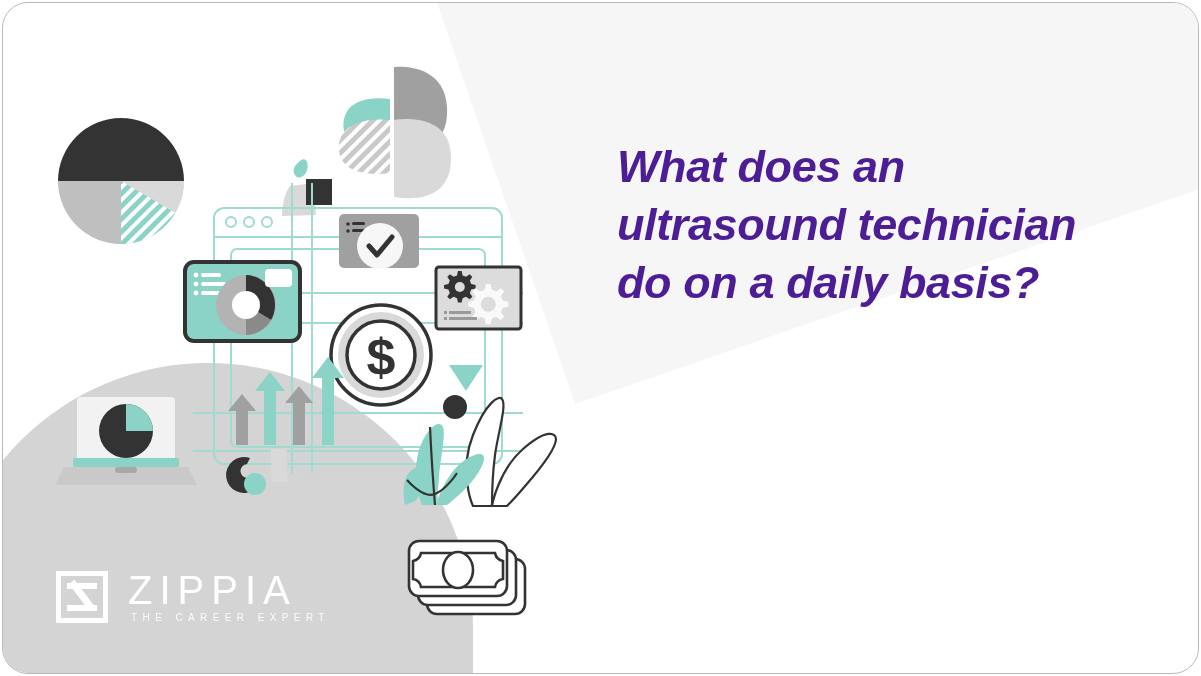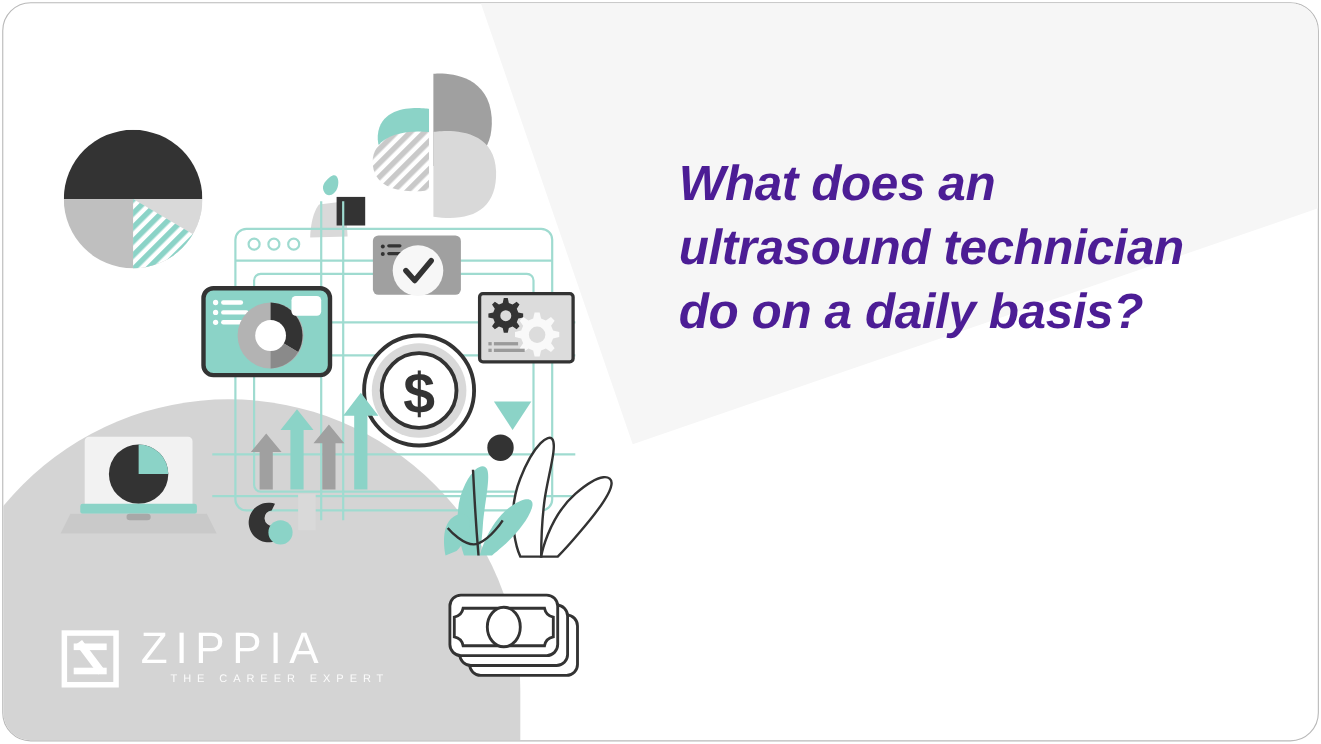--- a/index.html
+++ b/index.html
@@ -45,21 +45,21 @@
     line-height: 58px;
     font-weight: 700;
     font-style: italic;
     color: #4c1d95;
     letter-spacing: -0.4px;
   }
   
   #logo {
     position: absolute;
     left: 53px; top: 566px;
-    display: flex; align-items: flex-end; gap: 20px;
+    display: flex; align-items: center; gap: 20px;
   }
   .logo-mark {
     width: 52px; height: 52px;
     border: 5px solid #ffffff;
     position: relative;
   }
   .logo-mark .zbar {
     position: absolute; background: #ffffff;
   }
   .logo-mark .zb-top { left: 6px; top: 7px; width: 30px; height: 6px; }
@@ -68,21 +68,21 @@
     left: 8px; top: 8px; width: 7px; height: 34px;
     transform: rotate(-37deg); transform-origin: top left;
   }
   .logo-text { display: flex; flex-direction: column; }
   .logo-word {
     font-size: 40px; font-weight: 400; color: #ffffff;
     letter-spacing: 7px; line-height: 42px;
   }
   .logo-tag {
     font-size: 10px; color: #ffffff; letter-spacing: 5.4px;
-    line-height: 14px; opacity: .92; padding-left: 3px; margin-left: 24px;
+    line-height: 14px; opacity: .92; padding-left: 3px;
   }
   
   #art { position: absolute; left: 0; top: 0; width: 620px; height: 676px; }
   #art svg { position: absolute; left: 0; top: 0; }
 </style>
 </head>
 <body>
 
 <div id="card">
 

